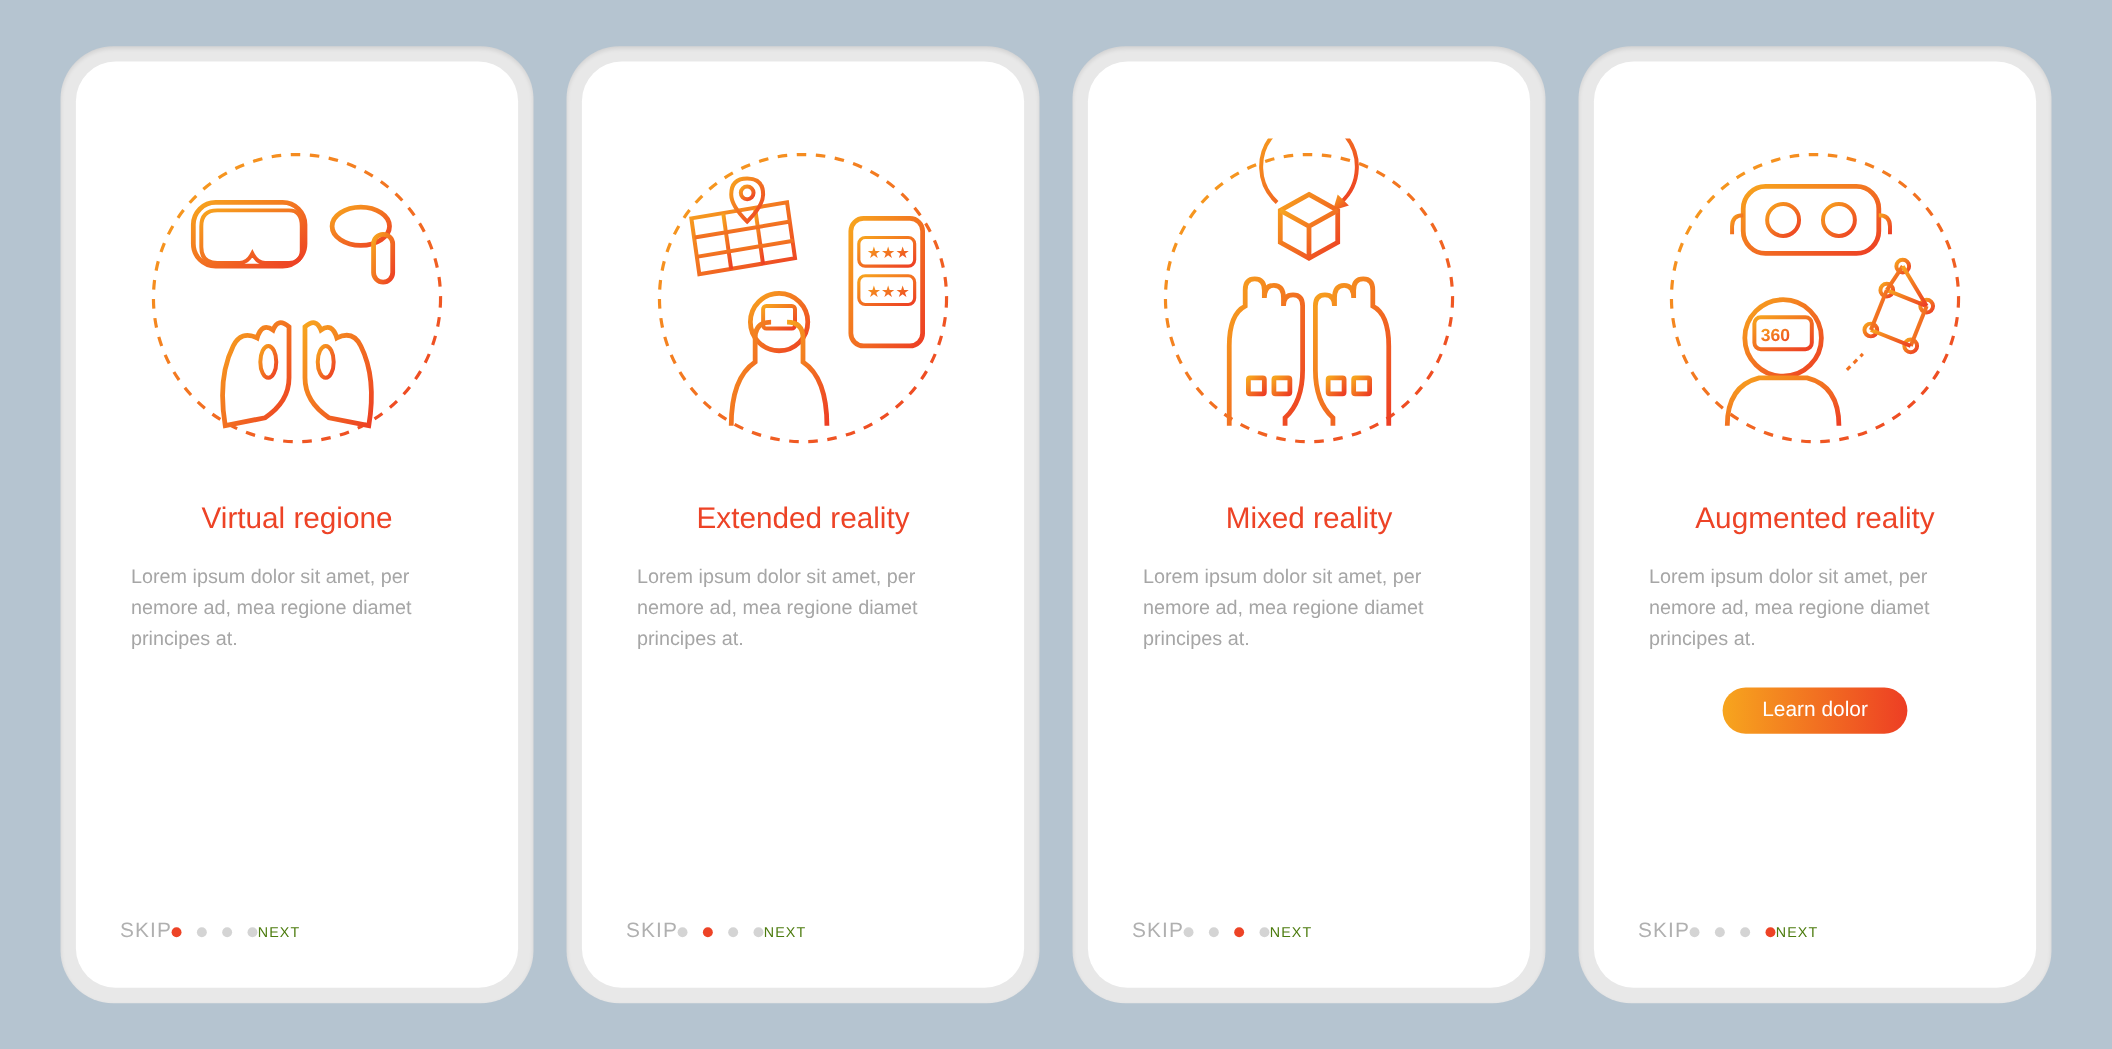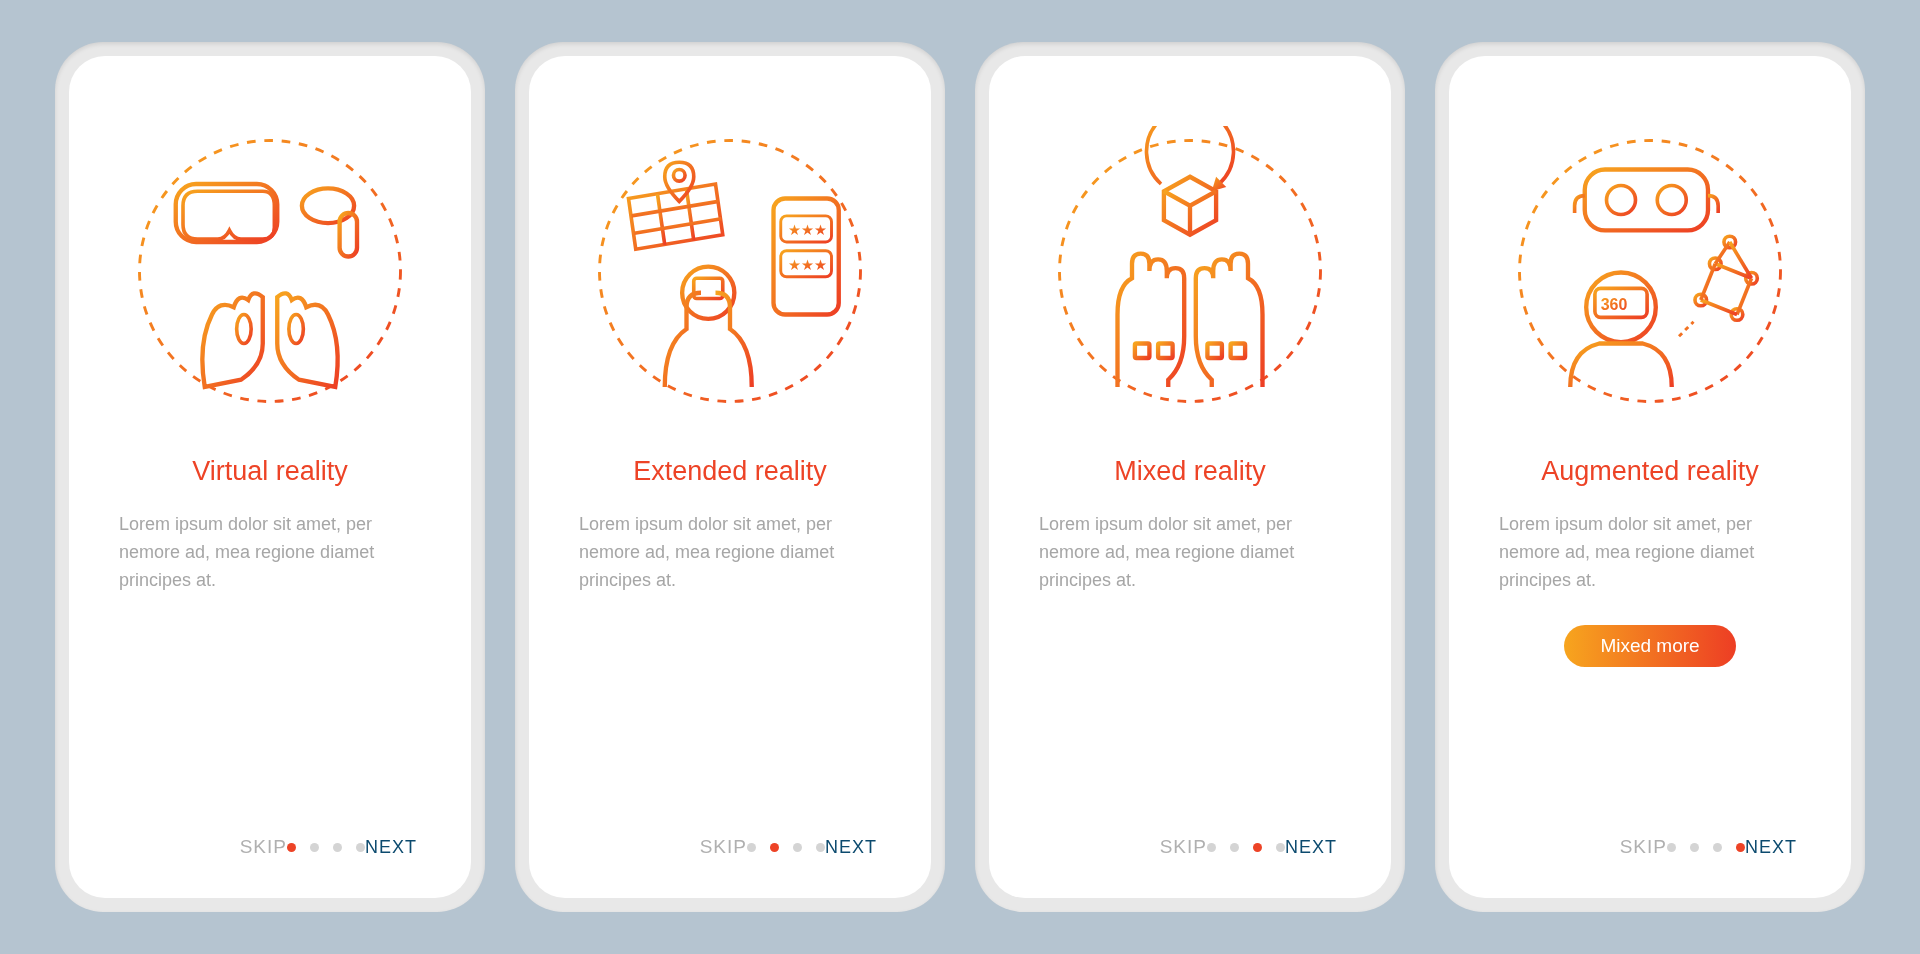--- a/index.html
+++ b/index.html
@@ -65,33 +65,33 @@
     font-size: 19px;
     border: none;
     cursor: pointer;
   }
   .footer {
     position: absolute;
     bottom: 40px;
     left: 40px;
     right: 54px;
     display: flex;
-    justify-content: flex-end;
+    justify-content: flex-start;
     align-items: center;
   }
   .skip {
     color: #b0b0b0;
     font-size: 19px;
     letter-spacing: 1px;
     cursor: pointer;
     background:none;border:none;
   }
   .next {
-    color: #0c4a6e;
-    font-size: 18px;
+    color: #4d7c0f;
+    font-size: 13px;
     letter-spacing: 1px;
     cursor: pointer;
     background:none;border:none;
   }
   .dots { display: flex; gap: 14px; }
   .dot {
     width: 9px; height: 9px; border-radius: 50%;
     background: #d4d4d4;
   }
   .dot.active { background: #ed4326; }
@@ -116,21 +116,21 @@
 
         <ellipse cx="140" cy="55" rx="18" ry="12" fill="none" stroke="url(#g1)" stroke-width="3"></ellipse>
         <rect x="148" y="60" width="12" height="30" rx="6" fill="none" stroke="url(#g1)" stroke-width="3"></rect>
 
         <path d="M55 180 Q50 150 60 130 Q65 120 75 125 Q78 115 85 120 Q88 112 95 118 L95 150 Q95 165 80 175 Z" fill="none" stroke="url(#g1)" stroke-width="3"></path>
         <path d="M145 180 Q150 150 140 130 Q135 120 125 125 Q122 115 115 120 Q112 112 105 118 L105 150 Q105 165 120 175 Z" fill="none" stroke="url(#g1)" stroke-width="3"></path>
         <ellipse cx="82" cy="140" rx="5" ry="10" fill="none" stroke="url(#g1)" stroke-width="2.5"></ellipse>
         <ellipse cx="118" cy="140" rx="5" ry="10" fill="none" stroke="url(#g1)" stroke-width="2.5"></ellipse>
       </svg>
     </div>
-    <div class="title">Virtual reality</div>
+    <div class="title">Virtual regione</div>
     <div class="desc">Lorem ipsum dolor sit amet, per nemore ad, mea regione diamet principes at.</div>
     <div class="footer">
       <button class="skip">SKIP</button>
       <div class="dots">
         <span class="dot active"></span>
         <span class="dot"></span>
         <span class="dot"></span>
         <span class="dot"></span>
       </div>
       <button class="next">NEXT</button>
@@ -270,21 +270,21 @@
           <line x1="160" y1="130" x2="135" y2="120"></line>
           <line x1="135" y1="120" x2="145" y2="95"></line>
           <line x1="145" y1="95" x2="155" y2="80"></line>
           <line x1="155" y1="80" x2="170" y2="105"></line>
         </g>
         <path d="M120 145 Q125 140 130 135" fill="none" stroke="url(#g4)" stroke-width="2" stroke-dasharray="3 3"></path>
       </svg>
     </div>
     <div class="title">Augmented reality</div>
     <div class="desc">Lorem ipsum dolor sit amet, per nemore ad, mea regione diamet principes at.</div>
-    <button class="cta">Mixed more</button>
+    <button class="cta">Learn dolor</button>
     <div class="footer">
       <button class="skip">SKIP</button>
       <div class="dots">
         <span class="dot"></span>
         <span class="dot"></span>
         <span class="dot"></span>
         <span class="dot active"></span>
       </div>
       <button class="next">NEXT</button>
     </div>

